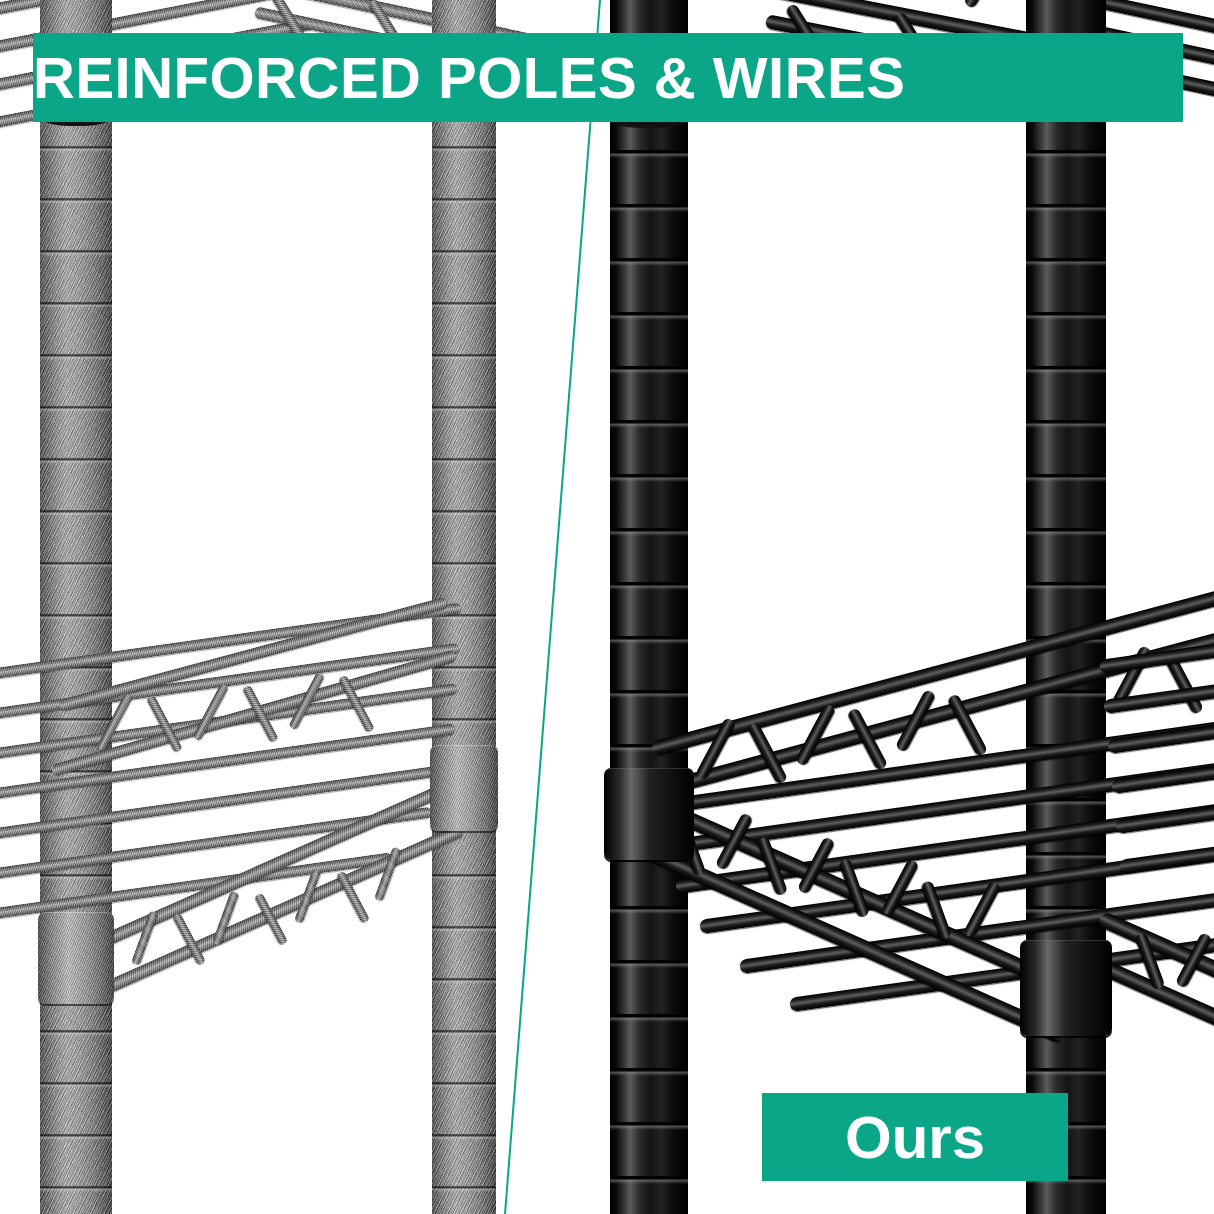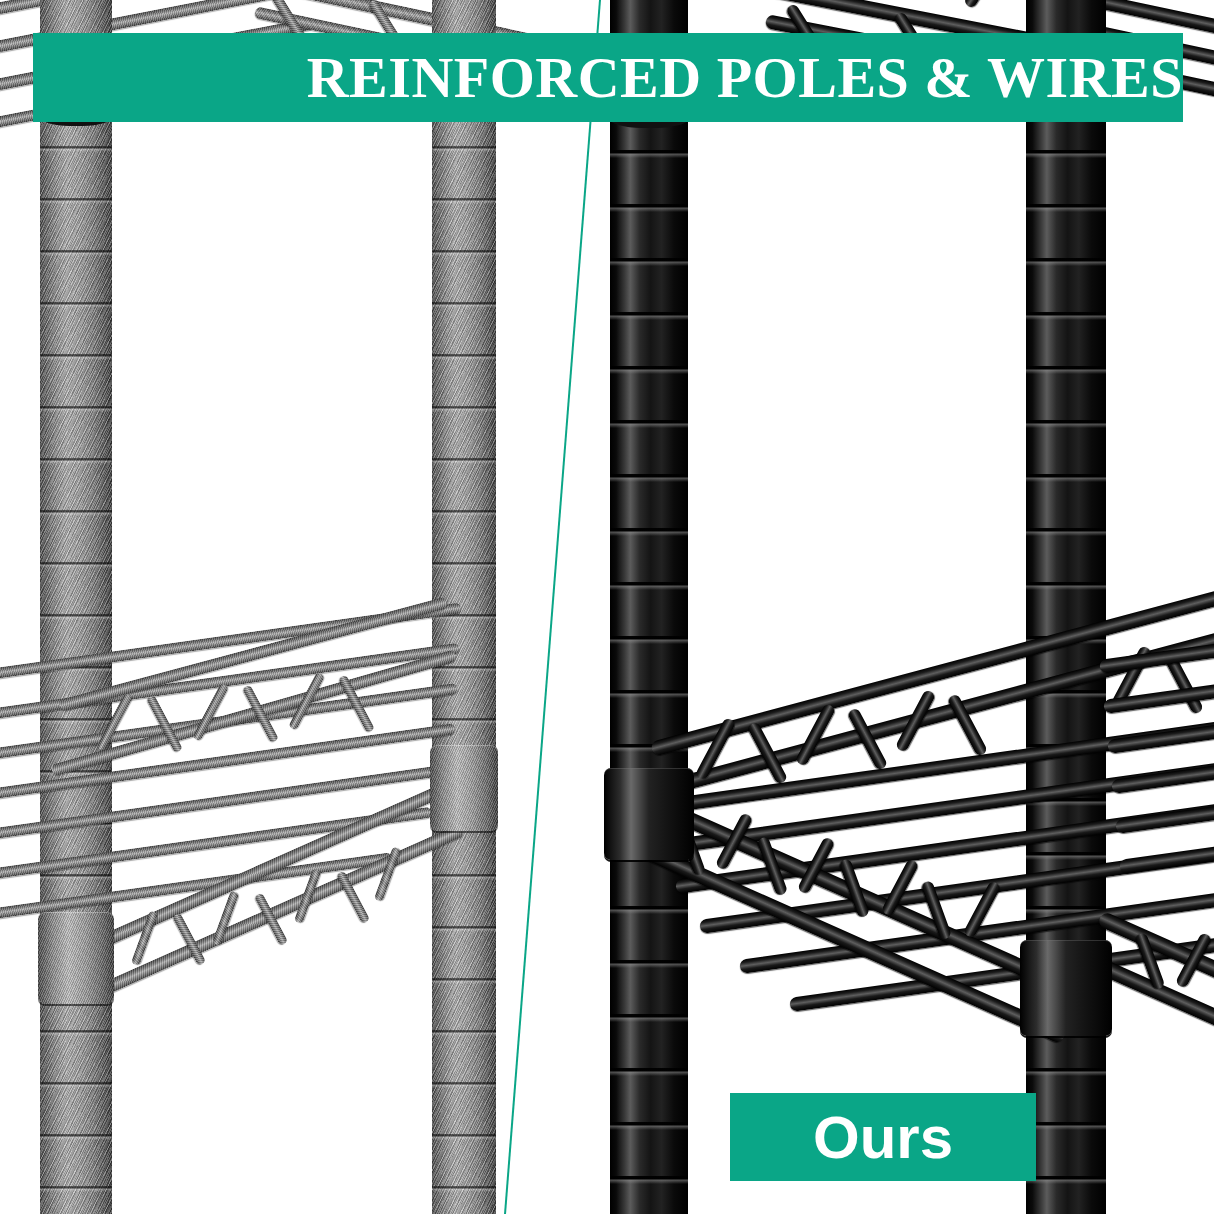--- a/index.html
+++ b/index.html
@@ -79,22 +79,22 @@
       linear-gradient(to bottom,#3d3d3d 0%,#7e7e7e 30%,#b2b2b2 48%,#7a7a7a 72%,#3a3a3a 100%);
     box-shadow:0 1px 1px rgba(0,0,0,.35);
   }
   .wire.black{
     background:linear-gradient(to bottom,#000 0%,#1c1c1c 22%,#5e5e5e 46%,#1a1a1a 70%,#000 100%);
     box-shadow:0 1px 1px rgba(0,0,0,.6);
   }
 
   
   #title-banner{
-    position:absolute;display:flex;align-items:center;justify-content:flex-end;
-    color:#fff;font-weight:bold;letter-spacing:.5px;white-space:nowrap;font-family:Liberation Serif, serif;
+    position:absolute;display:flex;align-items:center;justify-content:flex-start;
+    color:#fff;font-weight:bold;letter-spacing:.5px;white-space:nowrap;
   }
   .badge{
     position:absolute;display:flex;align-items:center;justify-content:center;
     color:#fff;font-weight:bold;white-space:nowrap;
   }
 
   #divider-line{position:absolute;top:0;left:0;width:1214px;height:1214px;pointer-events:none;}
 </style>
 </head>
 <body>
@@ -226,17 +226,17 @@
 
   <svg id="divider-line" viewBox="0 0 1214 1214" xmlns="http://www.w3.org/2000/svg">
     <line id="divider-seg" x1="600" y1="0" x2="505" y2="1214" stroke="#0aa687" stroke-width="2"></line>
   </svg>
 
   <div id="title-banner" style="left: 33px; top: 33px; width: 1150px; height: 89px; background: rgb(10, 166, 135); color: rgb(255, 255, 255); font-size: 58px;">
     <span>REINFORCED POLES &amp; WIRES</span>
   </div>
 
 
-  <div class="badge" id="badge-ours" style="left: 730px; top: 1093px; width: 306px; height: 88px; background: rgb(10, 166, 135); color: rgb(255, 255, 255); font-size: 60px;">
+  <div class="badge" id="badge-ours" style="left: 762px; top: 1093px; width: 306px; height: 88px; background: rgb(10, 166, 135); color: rgb(255, 255, 255); font-size: 60px;">
     <span>Ours</span>
   </div>
 
 </div>
 
 </body></html>

